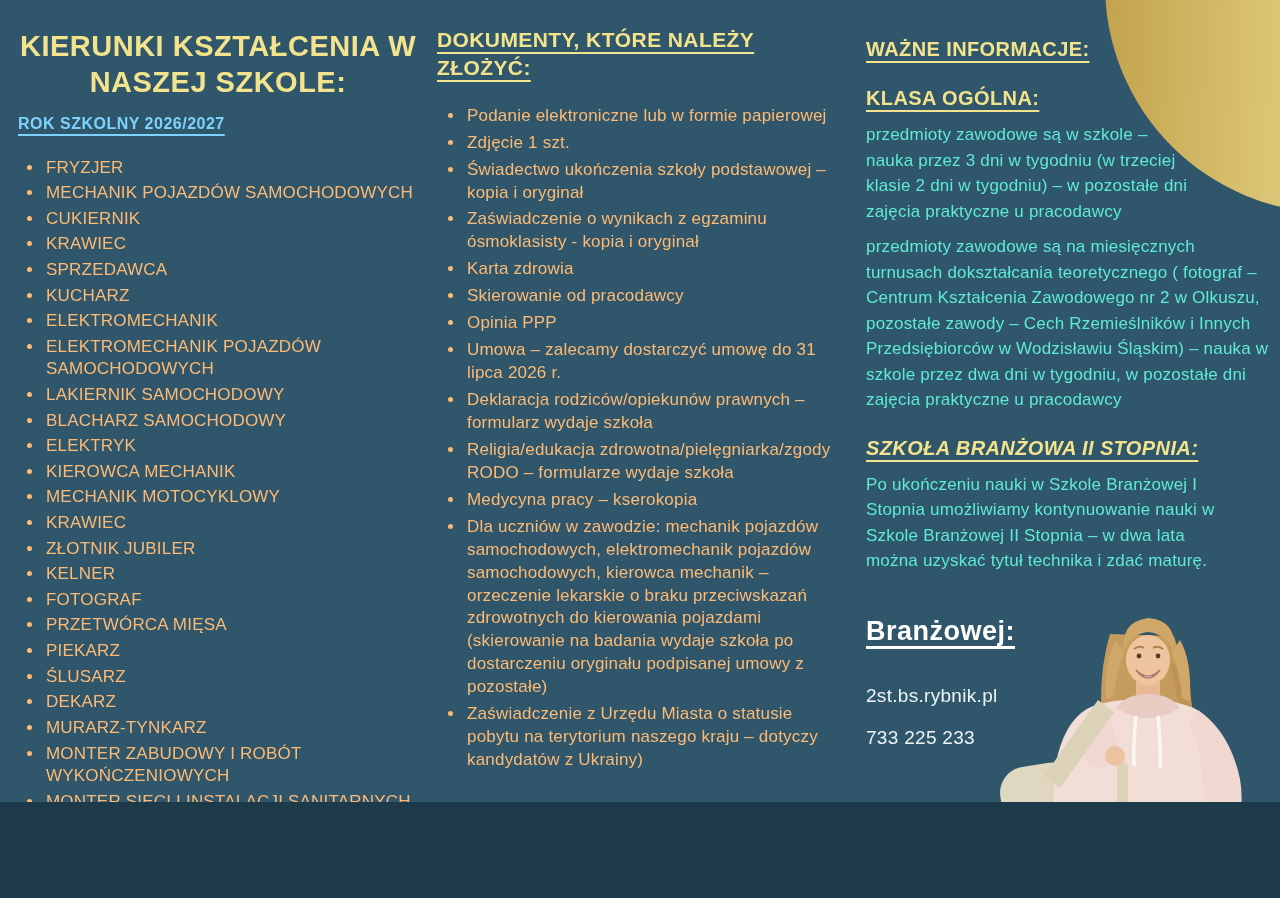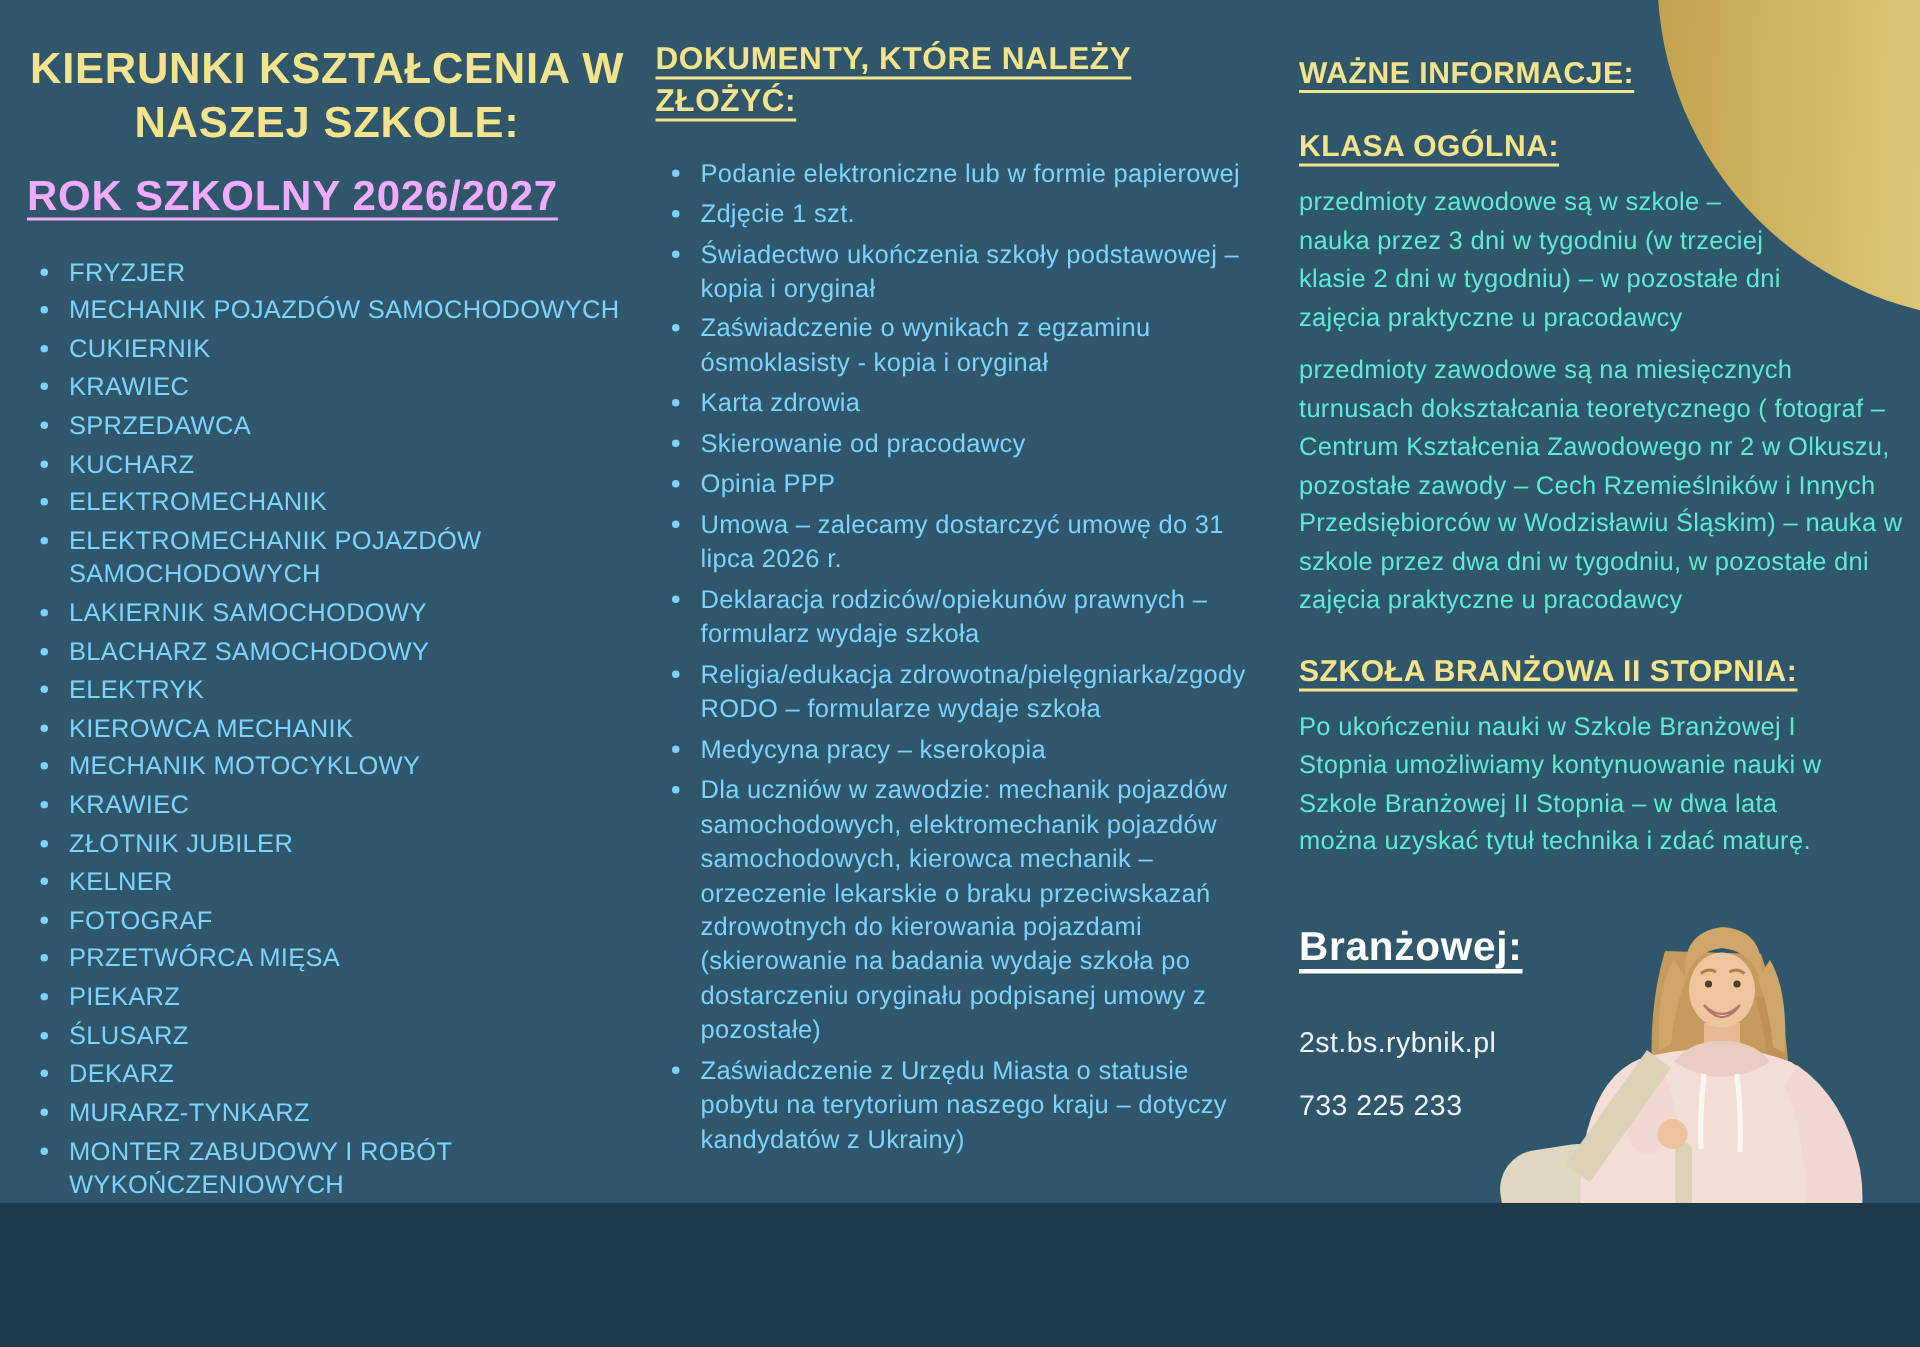--- a/index.html
+++ b/index.html
@@ -27,34 +27,34 @@
   .col-mid{left:437px;top:26px;width:400px;}
   .col-right{left:866px;top:36px;width:408px;}
 
   .main-title{
     margin:0;text-align:center;
     color:#f3e38c;font-size:29px;font-weight:bold;
     line-height:1.25;letter-spacing:.5px;
   }
   .sub-title{
     margin:14px 2px 0 2px;
-    color:#f0abfc;font-size:28px;font-weight:bold;letter-spacing:.5px;
+    color:#7dd3fc;font-size:16px;font-weight:bold;letter-spacing:.5px;
     text-decoration:underline;text-underline-offset:5px;text-decoration-thickness:2px;
     display:inline-block;
   }
   .yellow-h{
     margin:0;
     color:#f3e38c;font-size:21px;font-weight:bold;letter-spacing:.4px;
     line-height:1.35;
     text-decoration:underline;text-underline-offset:5px;text-decoration-thickness:2px;
   }
   ul.blist{
     margin:16px 0 0 0;padding-left:28px;
     font-size:17px;line-height:1.33;letter-spacing:.2px;
-    color:#7dd3fc;
+    color:#fdba74;
   }
   ul.blist li{margin:0 0 3px 0;padding-left:2px;}
   .col-left ul.blist{margin-top:24px;}
   .col-mid ul.blist{margin-top:22px;font-size:17px;line-height:1.35;}
   .col-mid ul.blist li{margin-bottom:4px;}
 
   .para{
     margin:10px 0 0 0;
     font-size:17px;line-height:1.5;letter-spacing:.2px;color:#5eead4;
   }
@@ -132,21 +132,21 @@
   </div>
 
   <div class="col col-right">
     <h2 class="yellow-h" style="font-size:20px;">WAŻNE INFORMACJE:</h2>
 
     <h3 class="yellow-h sec-h" style="font-size:20px;">KLASA OGÓLNA:</h3>
     <p class="para" style="width:330px;">przedmioty zawodowe są w szkole – nauka przez 3 dni w tygodniu (w trzeciej klasie 2 dni w tygodniu) – w pozostałe dni zajęcia praktyczne u pracodawcy</p>
 
     <p class="para">przedmioty zawodowe są na miesięcznych turnusach dokształcania teoretycznego ( fotograf – Centrum Kształcenia Zawodowego nr 2 w Olkuszu, pozostałe zawody – Cech Rzemieślników i Innych Przedsiębiorców w Wodzisławiu Śląskim) – nauka w szkole przez dwa dni w tygodniu, w pozostałe dni zajęcia praktyczne u pracodawcy</p>
 
-    <h3 class="yellow-h sec-h" style="font-size:20px;">SZKOŁA BRANŻOWA II STOPNIA:</h3>
+    <h3 class="yellow-h sec-h" style="font-size:20px;font-style:italic;">SZKOŁA BRANŻOWA II STOPNIA:</h3>
     <p class="para" style="width:370px;">Po ukończeniu nauki w Szkole Branżowej I Stopnia umożliwiamy kontynuowanie nauki w Szkole Branżowej II Stopnia – w dwa lata można uzyskać tytuł technika i zdać maturę.</p>
 
     <div class="details-h">Branżowej:</div>
     <p class="contact">2st.bs.rybnik.pl</p>
     <p class="contact phone">733 225 233</p>
   </div>
 
   <div class="photo-wrap">
     <svg viewBox="0 0 282 294" xmlns="http://www.w3.org/2000/svg">
 

